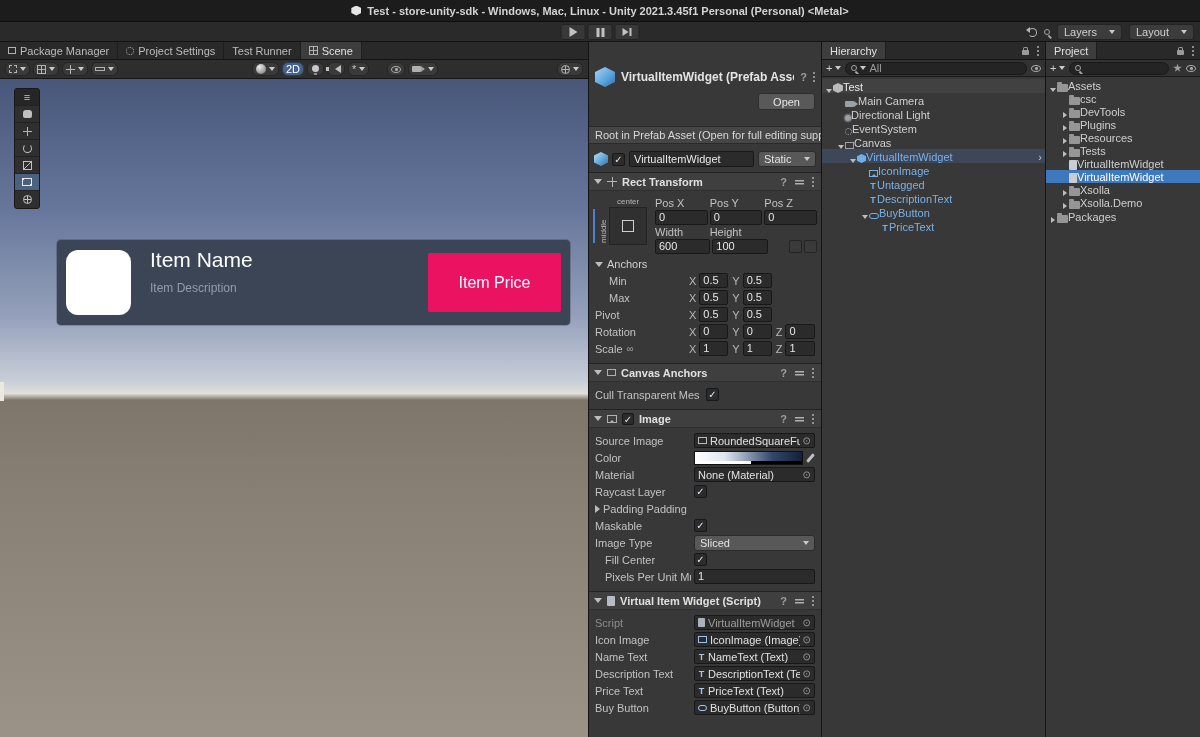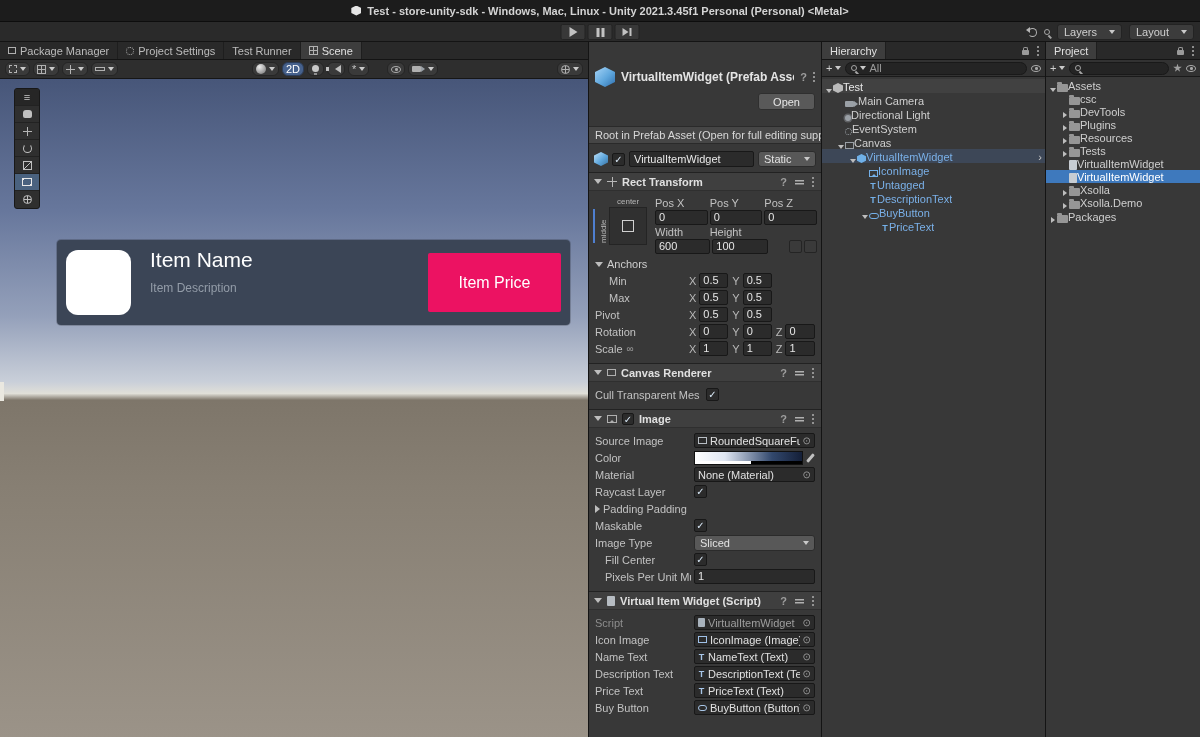--- a/index.html
+++ b/index.html
@@ -548,21 +548,21 @@
                   <span class="axis">Z</span>
                   <span class="nf">1</span>
                 </span>
             </div>
           </div>
         </div>
 
         <div class="comp-header">
           <span class="fold open"></span>
           <span class="i-cnvr"></span>
-          <span class="ch-title">Canvas Renderer</span>
+          <span class="ch-title">Canvas Anchors</span>
           <span class="ch-icons">
             <span class="help">?</span>
             <span class="i-sliders"></span>
             <span class="i-kebab"></span>
           </span>
         </div>
         <div class="comp-body">
           <div class="irow">
             <span class="ilabel" style="width:108px">Cull Transparent Mes</span>
             <span class="checkbox">✓</span>

